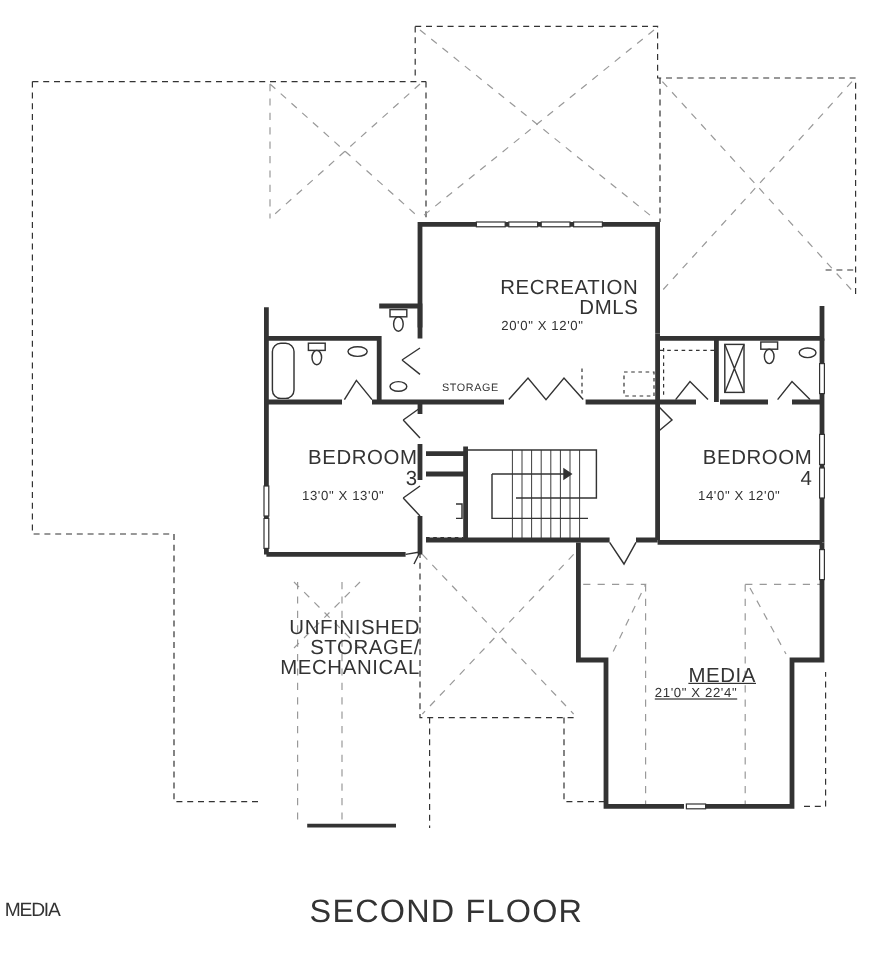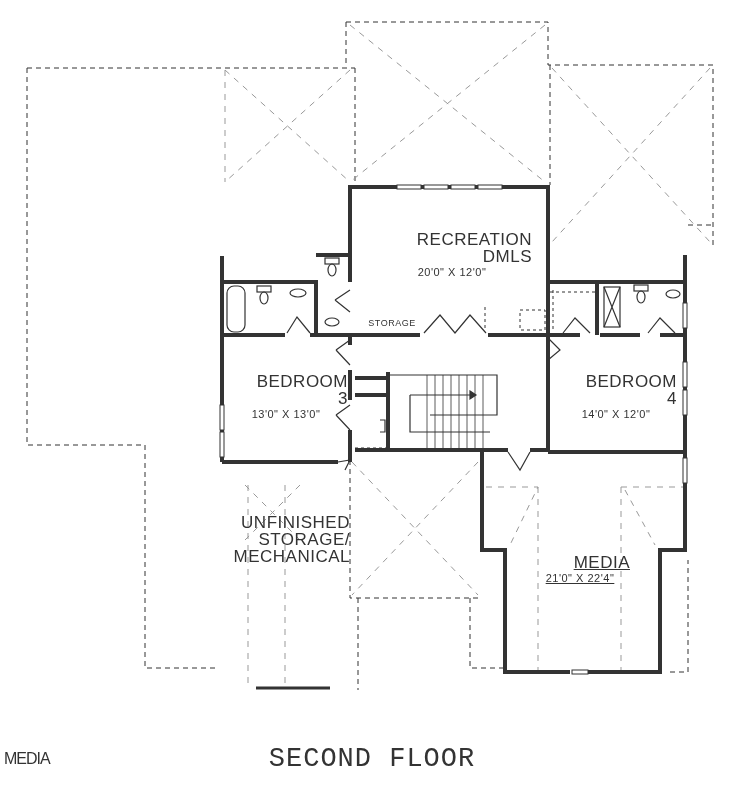--- a/index.html
+++ b/index.html
@@ -2,21 +2,21 @@
 <html><head>
 <meta charset="utf-8">
 <style>
   html, body { margin: 0; padding: 0; background: #ffffff; }
   body { width: 744px; height: 795px; position: relative; overflow: hidden; font-family: "Liberation Sans", sans-serif; }
   #plan { position: absolute; left: 0; top: 0; }
   .lbl { position: absolute; color: #333333; text-align: center; letter-spacing: 0.5px; line-height: 1; white-space: nowrap; }
   .room-name { font-size: 17px; text-align: right; }
   .room-dim { font-size: 11px; margin-top: 2px; }
   .small { font-size: 9px; }
-  .title { position: absolute; left: 0; width: 744px; top: 744px; text-align: center; font-size: 27px; color: #333; letter-spacing: 1px; font-family: Liberation Mono, monospace; }
+  .title { position: absolute; left: 0; width: 744px; top: 744px; text-align: center; font-size: 27px; color: #333; letter-spacing: 1px; }
   .logo { position: absolute; left: 4px; top: 750px; font-size: 16px; color: #333; font-family: "Liberation Sans Narrow", "Liberation Sans", sans-serif; letter-spacing: -1px; }
 </style>
 </head>
 <body>
 
 <svg id="plan" width="744" height="795" viewBox="0 0 744 795" xmlns="http://www.w3.org/2000/svg">
 
   <g fill="none" stroke="#333" stroke-width="1" stroke-dasharray="5,4">
     <path d="M27,68 L355,68 M27,68 L27,445 L145,445 L145,668 L218,668"></path>
     <path d="M346,22 L548,22 L548,65 L713,65 L713,245"></path>

